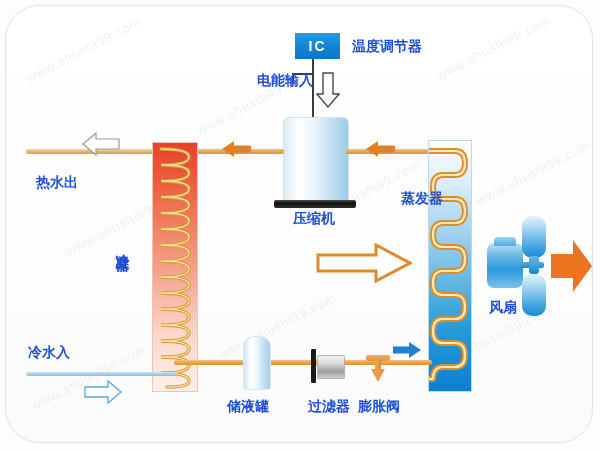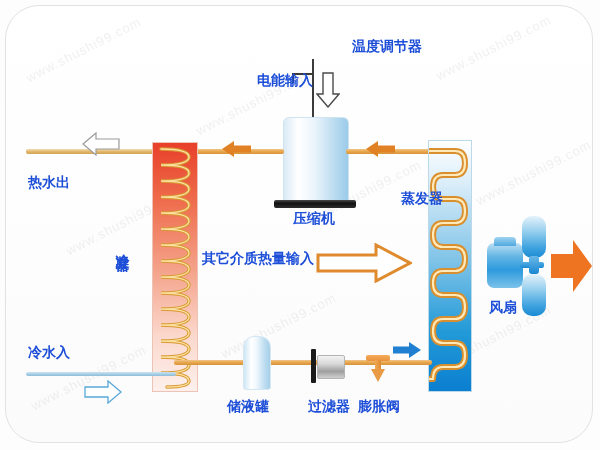--- a/index.html
+++ b/index.html
@@ -177,20 +177,21 @@
   <div class="wm" style="left:20px;top:42px;">www.shushi99.com</div>
   <div class="wm" style="left:190px;top:95px;">www.shushi99.com</div>
   <div class="wm" style="left:430px;top:40px;">www.shushi99.com</div>
   <div class="wm" style="left:60px;top:215px;">www.shushi99.com</div>
   <div class="wm" style="left:300px;top:185px;">www.shushi99.com</div>
   <div class="wm" style="left:470px;top:165px;">www.shushi99.com</div>
   <div class="wm" style="left:25px;top:370px;">www.shushi99.com</div>
   <div class="wm" style="left:215px;top:318px;">www.shushi99.com</div>
   <div class="wm" style="left:430px;top:330px;">www.shushi99.com</div>
 
+  <div id="ic-box">IC</div>
   <div class="label" style="left:352px;top:38px;">温度调节器</div>
 
   <div class="connector" style="left:312px;top:59px;width:1.5px;height:58px;"></div>
   <div class="connector" style="left:292px;top:73px;width:21px;height:1.5px;"></div>
   <div class="connector" style="left:292px;top:73px;width:1.5px;height:10px;"></div>
 
   <div class="label" style="left:232px;top:72px;margin-left:25px;">电能输入</div>
   <svg class="arrow-outline" style="left:316px;top:72px;" width="24" height="36" viewBox="0 0 24 36">
     <polygon points="7,1 17,1 17,22 23,22 12,35 1,22 7,22" fill="#ffffff" stroke="#4a4a4a" stroke-width="1.4"></polygon>
   </svg>
@@ -206,21 +207,21 @@
     <polygon points="0,9 12,1 12,5.5 29,5.5 29,12.5 12,12.5 12,17" fill="#e08224"></polygon>
   </svg>
   <svg class="arrow-solid-orange" style="left:366px;top:140px;" width="30" height="18" viewBox="0 0 30 18">
     <polygon points="0,9 12,1 12,5.5 29,5.5 29,12.5 12,12.5 12,17" fill="#e08224"></polygon>
   </svg>
 
   <div class="pipe-water-out" style="left:26px;top:149px;width:150px;"></div>
   <svg class="arrow-outline" style="left:82px;top:132px;" width="38" height="24" viewBox="0 0 38 24">
     <polygon points="1,12 14,1 14,7 37,7 37,17 14,17 14,23" fill="#ffffff" stroke="#9a9a9a" stroke-width="1.2"></polygon>
   </svg>
-  <div class="label" style="left:28px;top:174px;text-align:center;">热水出</div>
+  <div class="label" style="left:36px;top:174px;text-align:center;">热水出</div>
 
   <div id="condenser">
     <svg width="44" height="248" viewBox="0 0 44 248" style="display:block">
       <path d="M8 6 Q36 6 36 14 Q36 22 8 22 Q36 22 36 30 Q36 38 8 38
                Q36 38 36 46 Q36 54 8 54 Q36 54 36 62 Q36 70 8 70
                Q36 70 36 78 Q36 86 8 86 Q36 86 36 94 Q36 102 8 102
                Q36 102 36 110 Q36 118 8 118 Q36 118 36 126 Q36 134 8 134
                Q36 134 36 142 Q36 150 8 150 Q36 150 36 158 Q36 166 8 166
                Q36 166 36 174 Q36 182 8 182 Q36 182 36 190 Q36 198 8 198
                Q36 198 36 206 Q36 214 8 214 Q36 214 36 222 Q36 230 8 230
@@ -230,21 +231,20 @@
                Q36 70 36 78 Q36 86 8 86 Q36 86 36 94 Q36 102 8 102
                Q36 102 36 110 Q36 118 8 118 Q36 118 36 126 Q36 134 8 134
                Q36 134 36 142 Q36 150 8 150 Q36 150 36 158 Q36 166 8 166
                Q36 166 36 174 Q36 182 8 182 Q36 182 36 190 Q36 198 8 198
                Q36 198 36 206 Q36 214 8 214 Q36 214 36 222 Q36 230 8 230
                Q36 230 36 238 Q36 244 14 244" fill="none" stroke="#fbe0a0" stroke-width="1.3" stroke-linecap="round"></path>
     </svg>
   </div>
   <div class="label label-vertical" style="left:116px;top:243px;">冷凝器</div>
 
-  <div class="label" style="left:202px;top:250px;">其它介质热量输入</div>
   <svg class="arrow-outline" style="left:316px;top:243px;" width="96" height="40" viewBox="0 0 96 40">
     <polygon points="2,12 60,12 60,2 94,20 60,38 60,28 2,28" fill="#ffffff" stroke="#e08a2e" stroke-width="3"></polygon>
   </svg>
 
   <div id="evaporator">
     <svg width="42" height="250" viewBox="0 0 42 250" style="display:block">
       <path d="M-6 10 L26 10 Q36 10 36 22 Q36 34 26 34 L14 34 Q4 34 4 46 Q4 58 14 58
                L26 58 Q36 58 36 70 Q36 82 26 82 L14 82 Q4 82 4 94 Q4 106 14 106
                L26 106 Q36 106 36 118 Q36 130 26 130 L14 130 Q4 130 4 142 Q4 154 14 154
                L26 154 Q36 154 36 166 Q36 178 26 178 L14 178 Q4 178 4 190 Q4 202 14 202

